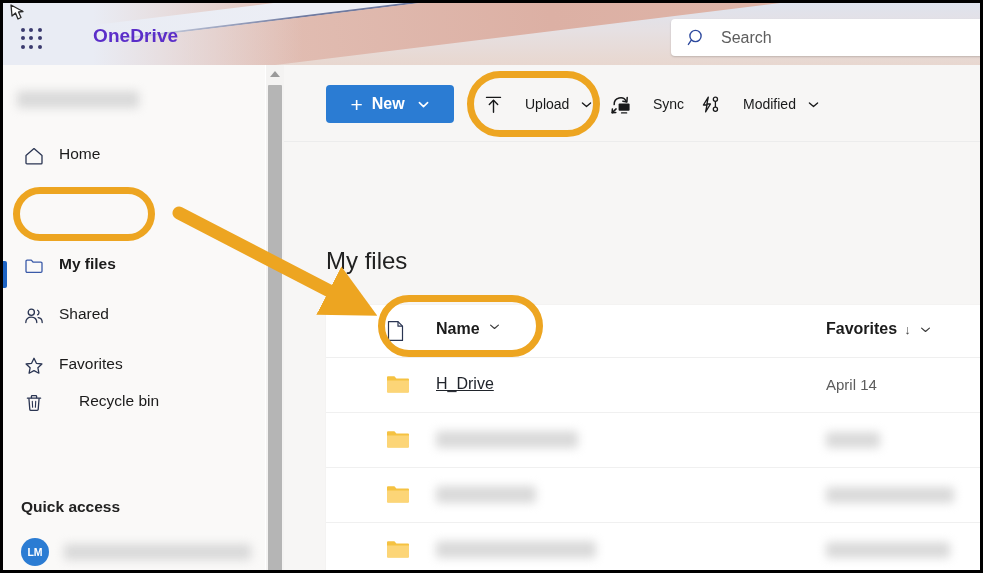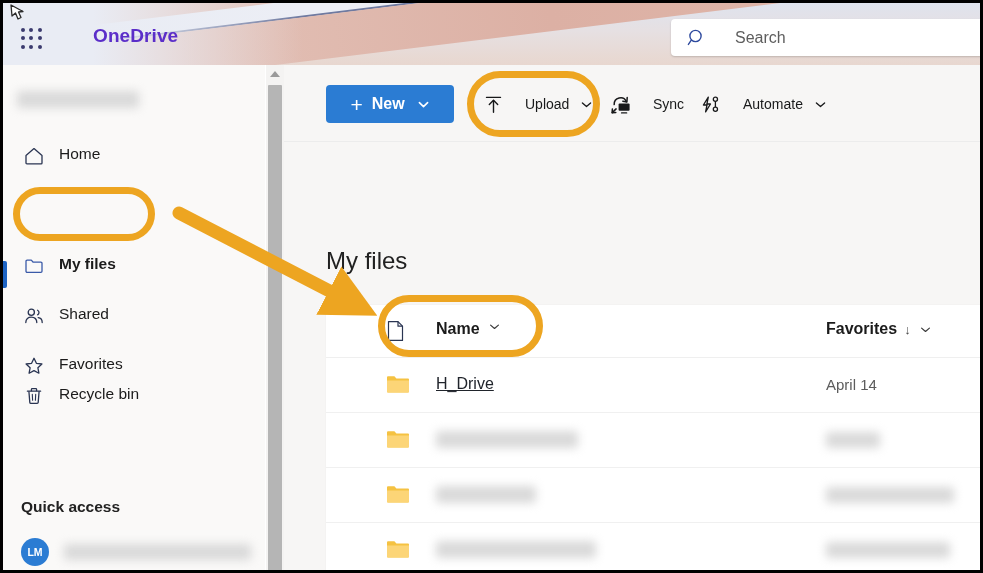--- a/index.html
+++ b/index.html
@@ -80,21 +80,21 @@
     box-shadow: 0 1px 2px rgba(0,0,0,.18);
     display: flex;
     align-items: center;
   }
   #search-icon {
     margin-left: 16px;
     width: 20px; height: 20px;
     display: block;
   }
   #search-placeholder {
-    margin-left: 28px;
+    margin-left: 14px;
     font-size: 16px;
     color: #5d5d5d;
   }
   #cursor {
     position: absolute;
     left: 6px; top: 0px;
     width: 22px; height: 26px;
     pointer-events: none;
   }
 
@@ -417,21 +417,21 @@
       <span class="nav-lbl">Shared</span>
     </div>
 
     <div class="nav-item" style="top:290px;">
       <svg class="nav-ico" viewBox="0 0 22 22">
         <path d="M11 3.3 L13.4 8.3 L18.9 9.0 L14.9 12.8 L15.9 18.2 L11 15.6 L6.1 18.2 L7.1 12.8 L3.1 9.0 L8.6 8.3 Z" fill="none" stroke="#2a3552" stroke-width="1.3" stroke-linejoin="round"></path>
       </svg>
       <span class="nav-lbl">Favorites</span>
     </div>
 
-    <div class="nav-item" style="top:320px;">
+    <div class="nav-item" style="top:327px;gap:20px;">
       <svg class="nav-ico" viewBox="0 0 22 22">
         <path d="M4.4 6.2 L17.6 6.2" stroke="#2a3552" stroke-width="1.3" stroke-linecap="round"></path>
         <path d="M8.4 6.2 L8.4 4.5 A0.8 0.8 0 0 1 9.2 3.7 L12.8 3.7 A0.8 0.8 0 0 1 13.6 4.5 L13.6 6.2" fill="none" stroke="#2a3552" stroke-width="1.3"></path>
         <path d="M5.9 6.2 L6.8 17.4 A1 1 0 0 0 7.8 18.3 L14.2 18.3 A1 1 0 0 0 15.2 17.4 L16.1 6.2" fill="none" stroke="#2a3552" stroke-width="1.3" stroke-linejoin="round"></path>
         <path d="M9.3 9.3 L9.6 15.3 M12.7 9.3 L12.4 15.3" stroke="#2a3552" stroke-width="1.1" stroke-linecap="round"></path>
       </svg>
       <span class="nav-lbl">Recycle bin</span>
     </div>
 
     <div id="quick-title">Quick access</div>
@@ -483,21 +483,21 @@
         <span class="cmd-lbl">Sync</span>
       </div>
 
       <div class="cmd-btn" id="automate-button">
         <svg class="cmd-ico" width="23" height="21" viewBox="0 0 23 21">
           <path d="M9.3 3.2 L4.4 11.0 L8.0 11.0 L6.6 17.8 L11.5 10.0 L7.9 10.0 Z" fill="none" stroke="#18191a" stroke-width="1.3" stroke-linejoin="round"></path>
           <circle cx="16.4" cy="5.3" r="2.1" fill="none" stroke="#18191a" stroke-width="1.3"></circle>
           <circle cx="16.4" cy="15.2" r="2.1" fill="none" stroke="#18191a" stroke-width="1.3"></circle>
           <path d="M16.4 7.4 L16.4 13.1" stroke="#18191a" stroke-width="1.3"></path>
         </svg>
-        <span class="cmd-lbl">Automate</span>
+        <span class="cmd-lbl">Modified</span>
         <svg class="cmd-chev" width="13" height="13" viewBox="0 0 13 13">
           <path d="M2.4 4.9 L6.5 8.6 L10.6 4.9" fill="none" stroke="#18191a" stroke-width="1.3" stroke-linecap="round" stroke-linejoin="round"></path>
         </svg>
       </div>
     </div>
 
     <div id="page-title">My files</div>
 
     <div id="filelist-card">
 

